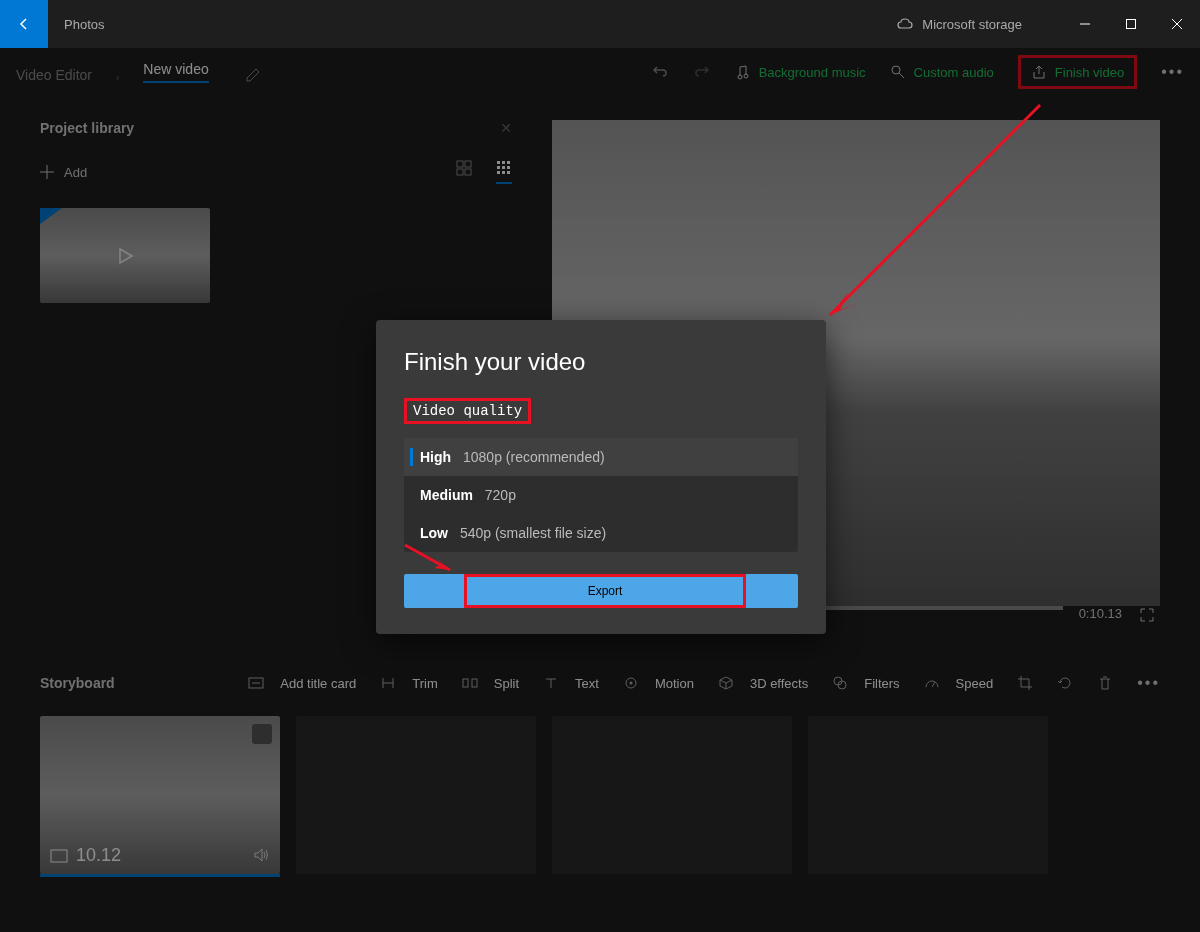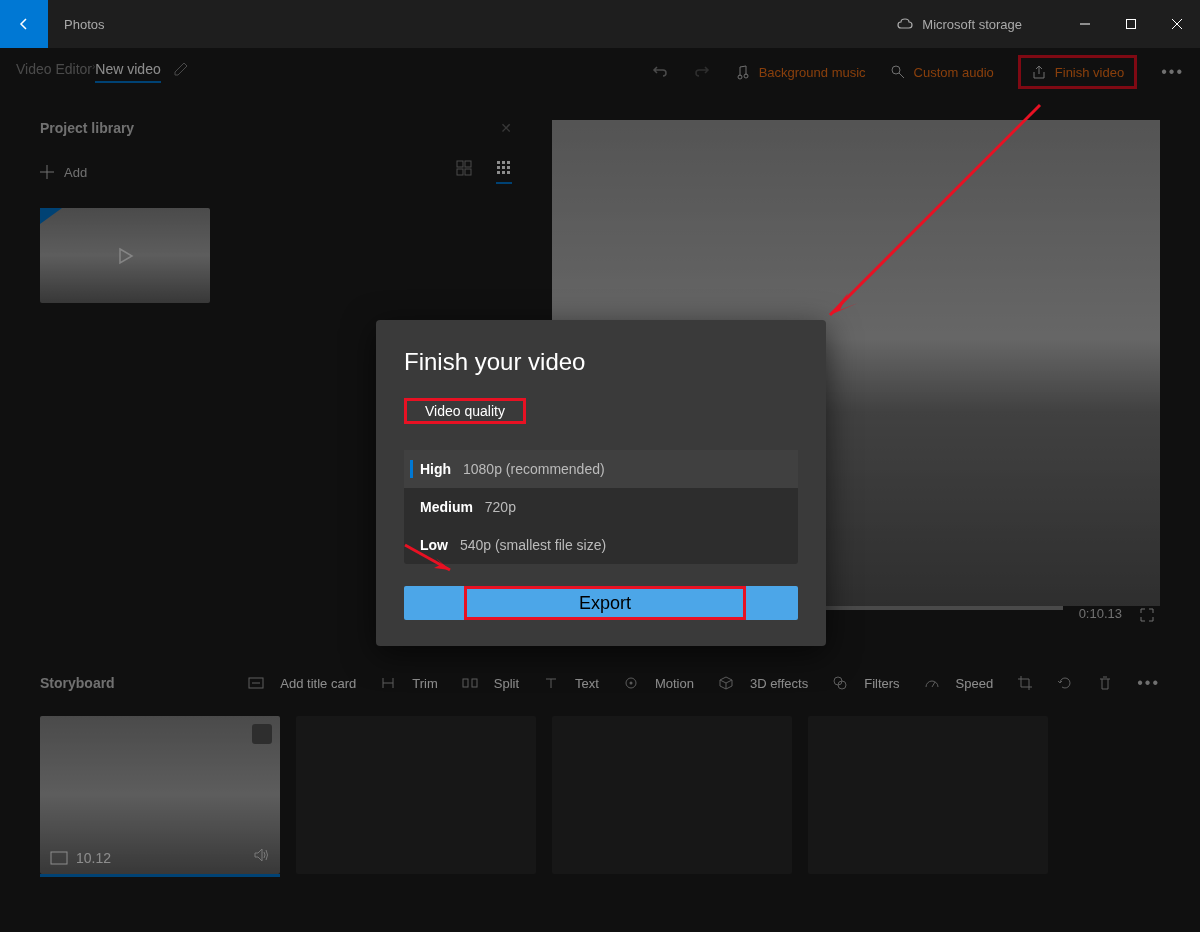--- a/index.html
+++ b/index.html
@@ -9,27 +9,27 @@
 .titlebar { height: 48px; display: flex; align-items: center; background: #1e1e1e; }
 .back-btn { width: 48px; height: 48px; background: #0078d4; display: flex; align-items: center; justify-content: center; }
 .app-title { color: #aaa; font-size: 13px; margin-left: 16px; }
 .titlebar-right { margin-left: auto; display: flex; }
 .storage { display: flex; align-items: center; gap: 8px; color: #aaa; font-size: 13px; margin-right: 40px; }
 .window-controls { display: flex; }
 .window-btn { width: 46px; height: 32px; display: flex; align-items: center; justify-content: center; color: #fff; }
 
 
 .toolbar { height: 48px; display: flex; align-items: center; padding: 0 16px; }
-.breadcrumb { display: flex; align-items: flex-start; gap: 0; }
+.breadcrumb { display: flex; align-items: flex-end; gap: 24px; }
 .bc-label { color: #888; font-size: 14px; }
 .bc-chevron { color: #666; font-size: 10px; }
 .bc-current { color: #fff; font-size: 14px; border-bottom: 2px solid #0078d4; padding-bottom: 4px; }
 .edit-icon { color: #888; margin-left: 12px; }
 .toolbar-actions { margin-left: auto; display: flex; align-items: center; gap: 24px; }
-.tb-btn { display: flex; align-items: flex-end; gap: 8px; color: #f97316; font-size: 13px; cursor: pointer; }
+.tb-btn { display: flex; align-items: flex-end; gap: 8px; color: #22c55e; font-size: 13px; cursor: pointer; }
 .tb-btn.highlighted { border: 3px solid #e81123; padding: 6px 10px; }
 .more-icon { color: #ccc; font-size: 16px; letter-spacing: 2px; }
 
 
 .main { display: flex; height: 560px; }
 .library { width: 552px; padding: 24px 40px; position: relative; }
 .library-header { display: flex; align-items: center; margin-bottom: 24px; }
 .library-title { font-size: 14px; color: #ccc; font-weight: 600; }
 .library-close { margin-left: auto; color: #666; font-size: 14px; }
 .library-controls { display: flex; align-items: center; margin-bottom: 24px; }
@@ -52,37 +52,37 @@
 
 .storyboard { padding: 18px 40px; }
 .sb-header { display: flex; align-items: center; gap: 24px; margin-bottom: 24px; }
 .sb-title { color: #ccc; font-size: 14px; font-weight: 600; margin-right: auto; }
 .sb-btn { display: flex; align-items: center; gap: 16px; color: #ffffff; font-size: 13px; }
 .sb-btn svg { width: 16px; height: 16px; }
 .sb-clips { display: flex; gap: 16px; }
 .sb-clip { width: 240px; height: 158px; background: linear-gradient(180deg, #888 0%, #aaa 50%, #666 100%); position: relative; border-radius: 2px; }
 .sb-clip.placeholder { background: #2a2a2a; }
 .sb-clip .corner { position: absolute; top: 8px; right: 8px; width: 20px; height: 20px; background: #555; border-radius: 3px; }
-.sb-clip .duration { position: absolute; bottom: 8px; left: 10px; display: flex; align-items: center; gap: 8px; color: #fff; font-size: 14px; }
+.sb-clip .duration { position: absolute; bottom: 8px; left: 10px; display: flex; align-items: center; gap: 8px; color: #fff; font-size: 18px; }
 .sb-clip .audio-icon { position: absolute; bottom: 10px; right: 10px; color: #ddd; }
 .sb-clip .underline { position: absolute; bottom: -3px; left: 0; width: 100%; height: 3px; background: #0078d4; }
 
 
 .dim { position: absolute; top: 48px; left: 0; right: 0; bottom: 0; background: rgba(0,0,0,0.45); pointer-events: none; }
 .dialog { position: absolute; top: 320px; left: 376px; width: 450px; background: #3a3a3a; padding: 28px 28px 26px; border-radius: 4px; box-shadow: 0 8px 32px rgba(0,0,0,0.6); }
 .dialog h2 { font-size: 24px; font-weight: 400; margin-bottom: 22px; }
-.vq-label { font-size: 14px; display: inline-block; border: 3px solid #e81123; padding: 2px 18px; margin-bottom: 26px; }
+.vq-label { font-size: 14px; display: inline-block; border: 3px solid #e81123; padding: 2px 6px; margin-bottom: 14px; font-family: Liberation Mono, monospace; }
 .quality-list { background: #2d2d2d; border-radius: 3px; margin-bottom: 22px; }
 .quality-opt { padding: 11px 16px; font-size: 14px; display: flex; align-items: center; gap: 4px; }
 .quality-opt.selected { background: #404040; position: relative; }
 .quality-opt.selected::before { content: ""; position: absolute; left: 6px; top: 10px; bottom: 10px; width: 3px; background: #0078d4; }
 .quality-opt .name { font-weight: 600; }
 .quality-opt .detail { color: #bbb; }
 .dialog-buttons { display: flex; gap: 12px; }
-.dlg-btn { flex: 1; height: 34px; border: none; font-size: 18px; border-radius: 2px; cursor: pointer; }
+.dlg-btn { flex: 1; height: 34px; border: none; font-size: 12px; border-radius: 2px; cursor: pointer; }
 .dlg-btn.primary { background: #4ca6e8; color: #000; position: relative; }
 .dlg-btn.primary .inner { position: absolute; top: 0; left: 60px; right: 52px; bottom: 0; border: 3px solid #e81123; display: flex; align-items: center; justify-content: center; }
 .dlg-btn.secondary { background: #555; color: #fff; }
 
 
 .arrow1 { position: absolute; top: 95px; left: 810px; width: 240px; height: 240px; pointer-events: none; }
 .arrow2 { position: absolute; top: 540px; left: 400px; width: 60px; height: 40px; pointer-events: none; }
 
 svg { display: block; }
 </style>

